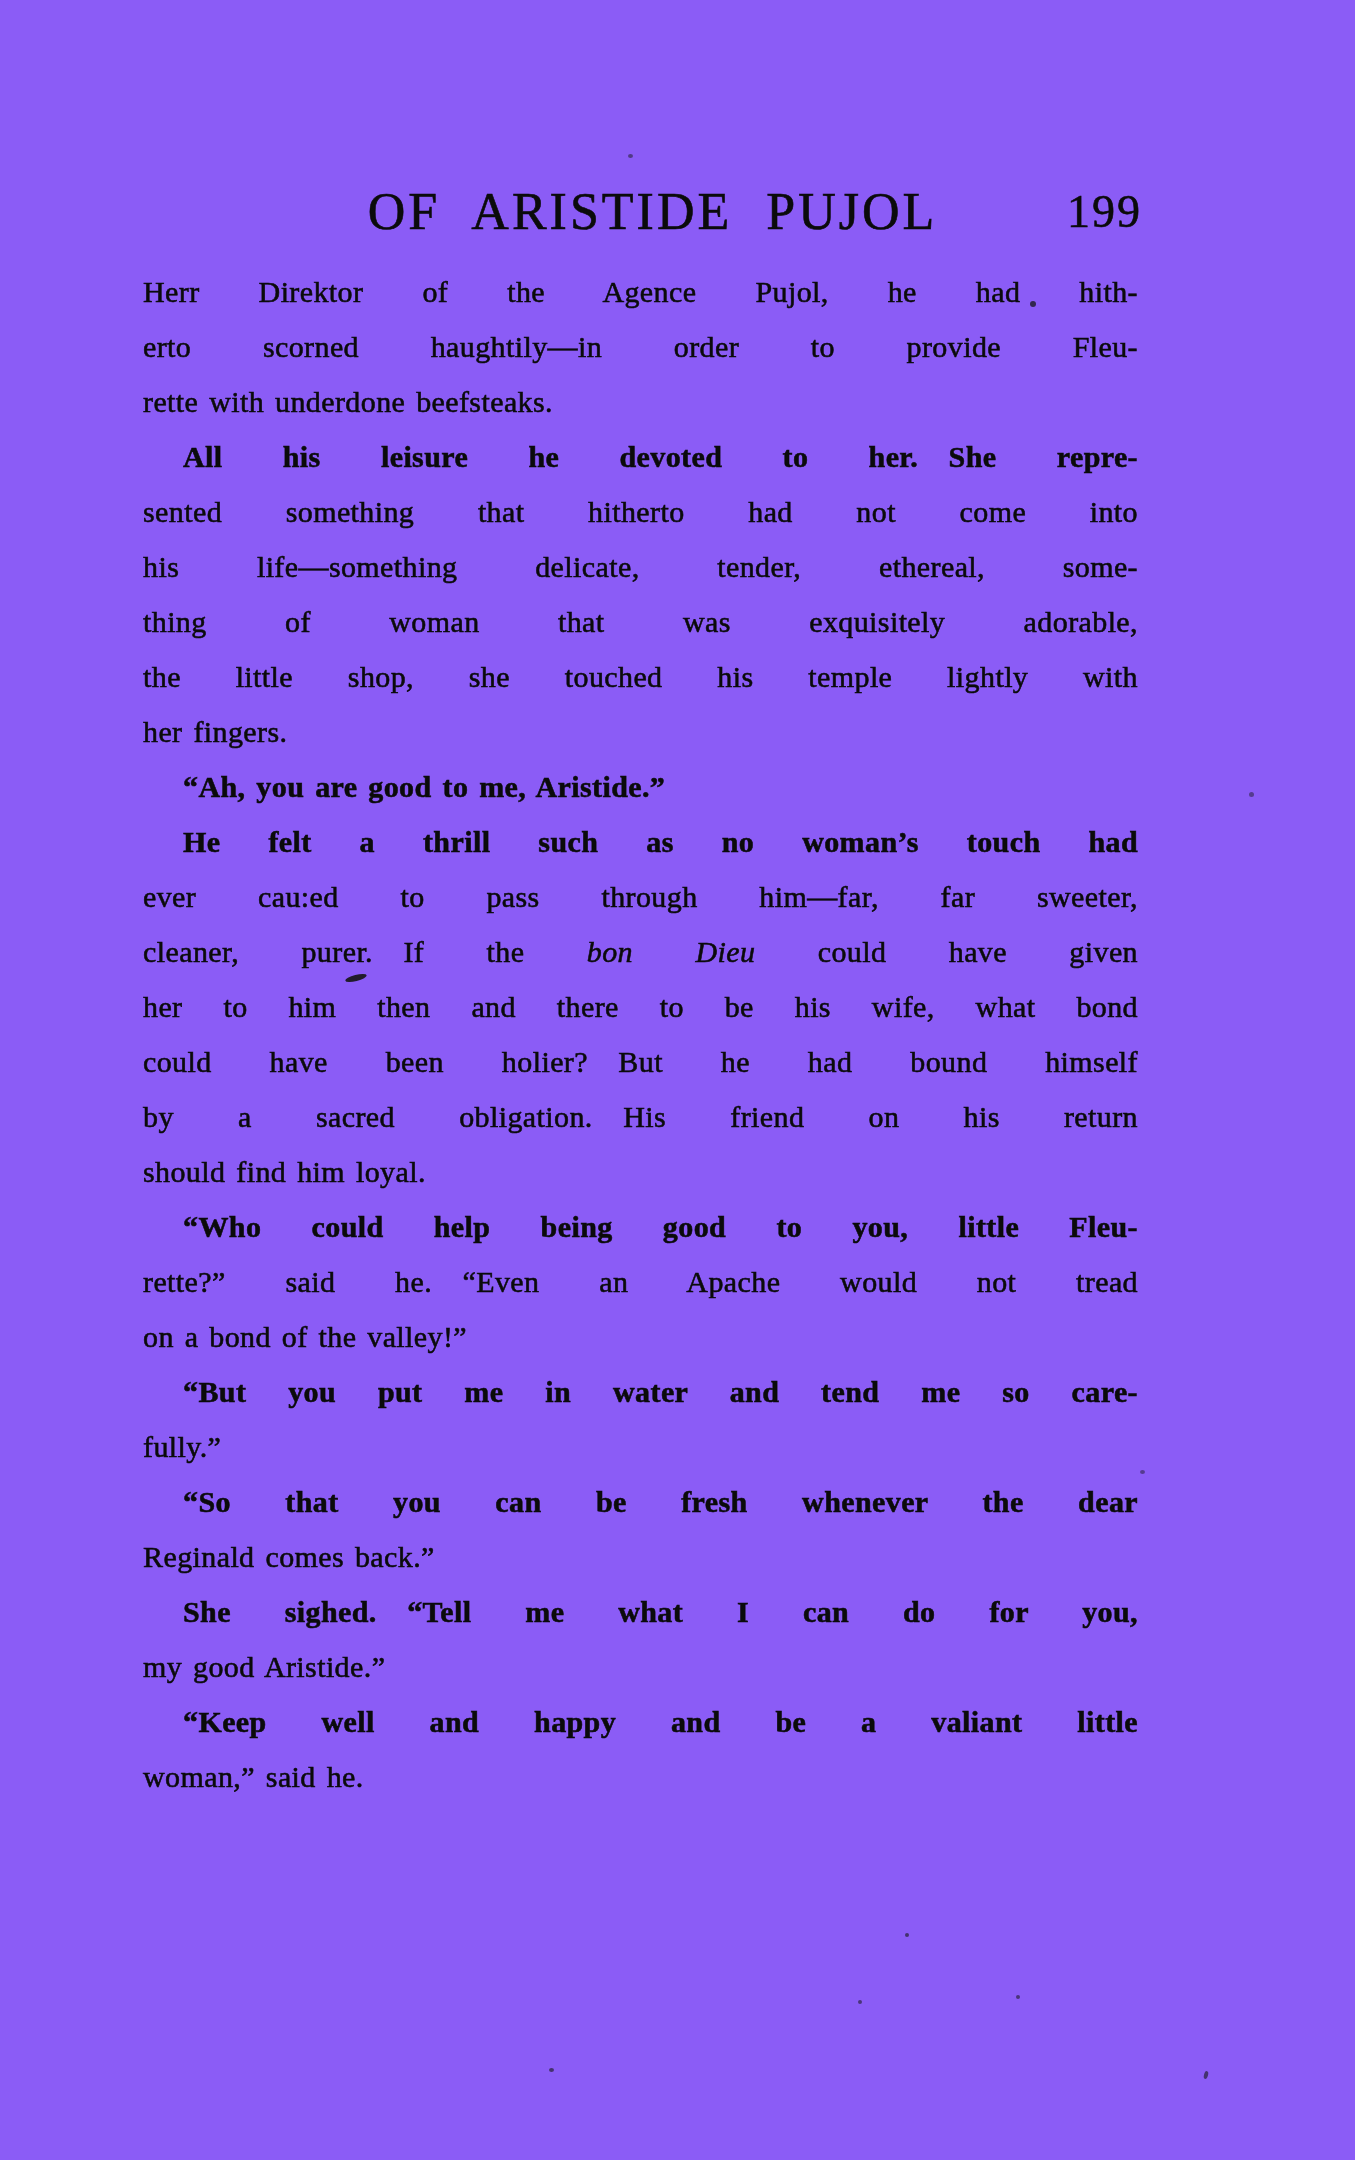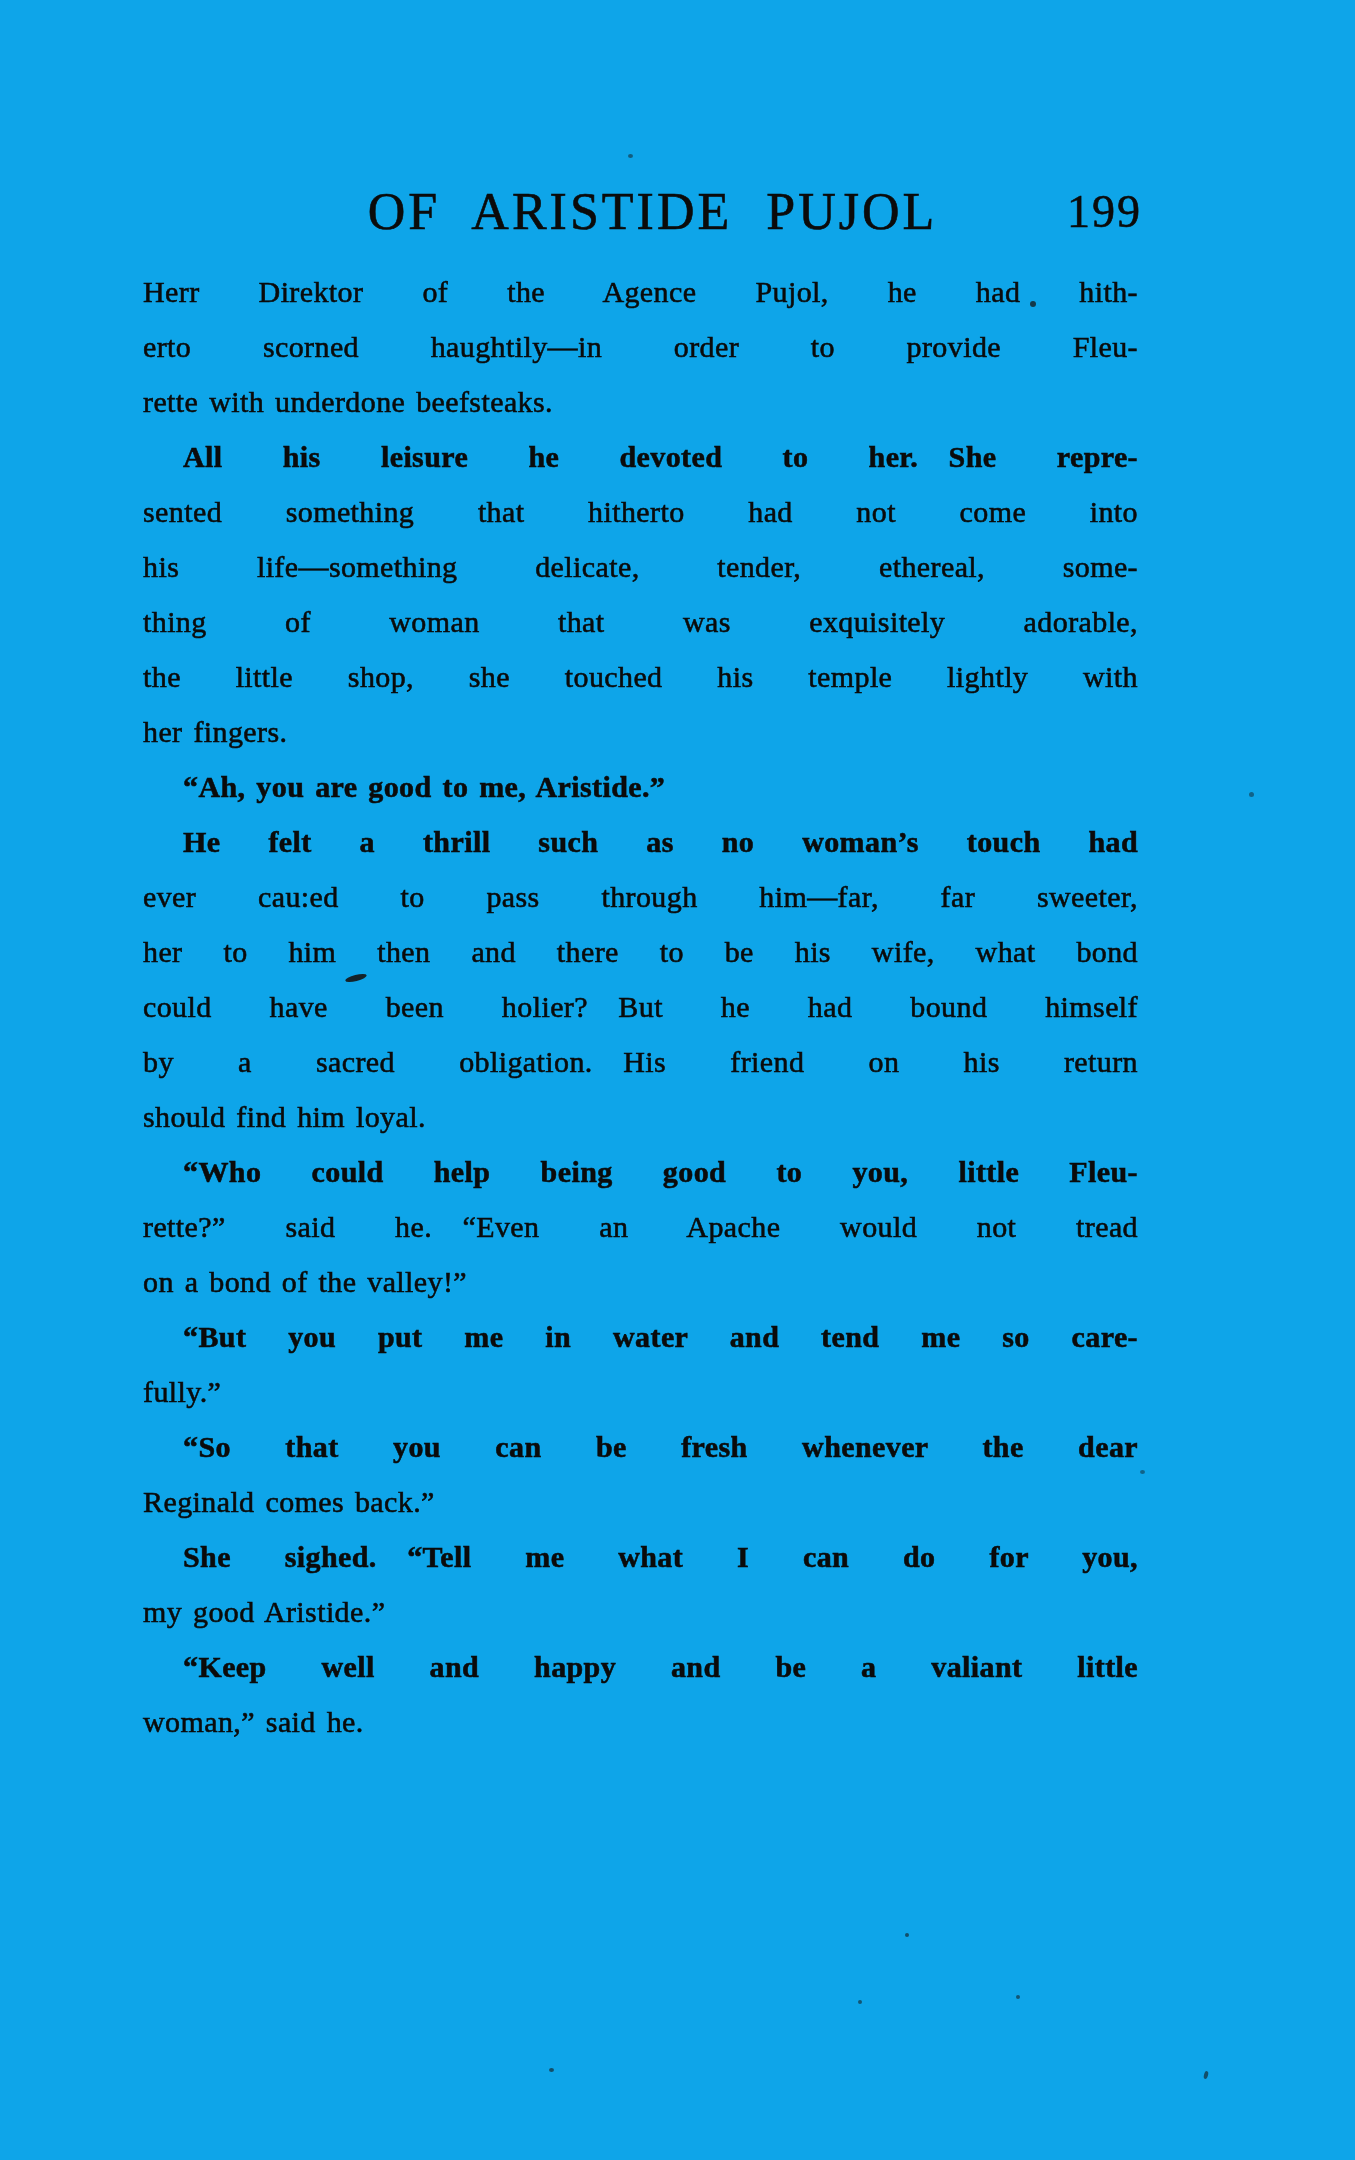--- a/index.html
+++ b/index.html
@@ -1,19 +1,19 @@
 <!DOCTYPE html>
 <html><head>
 <meta charset="utf-8">
 <style>
   html,body{margin:0;padding:0;background:#e8e8e8;}
   .page{
     position:relative;
     width:1355px;height:2160px;
-    background:#0ea5e9;
+    background:#8b5cf6;
     overflow:hidden;
     font-family:"Liberation Serif","DejaVu Serif",serif;
     color:#0b0b0b;
   }
   .running-head{
     position:absolute;left:143px;top:184px;width:995px;height:60px;
   }
   .head-title{
     position:absolute;left:0;right:0;top:0;
     text-align:center;
@@ -65,20 +65,21 @@
       <div class="line">rette with underdone beefsteaks.</div>
       <div class="line j indent">All his leisure he devoted to her. She repre-</div>
       <div class="line j">sented something that hitherto had not come into</div>
       <div class="line j">his life—something delicate, tender, ethereal, some-</div>
       <div class="line j">thing of woman that was exquisitely adorable,</div>
       <div class="line j">the little shop, she touched his temple lightly with</div>
       <div class="line">her fingers.</div>
       <div class="line indent">“Ah, you are good to me, Aristide.”</div>
       <div class="line j indent">He felt a thrill such as no woman’s touch had</div>
       <div class="line j">ever cau:ed to pass through him—far, far sweeter,</div>
+      <div class="line j">cleaner, purer. If the <i>bon Dieu</i> could have given</div>
       <div class="line j">her to him then and there to be his wife, what bond</div>
       <div class="line j">could have been holier? But he had bound himself</div>
       <div class="line j">by a sacred obligation. His friend on his return</div>
       <div class="line">should find him loyal.</div>
       <div class="line j indent">“Who could help being good to you, little Fleu-</div>
       <div class="line j">rette?” said he. “Even an Apache would not tread</div>
       <div class="line">on a bond of the valley!”</div>
       <div class="line j indent">“But you put me in water and tend me so care-</div>
       <div class="line">fully.”</div>
       <div class="line j indent">“So that you can be fresh whenever the dear</div>

